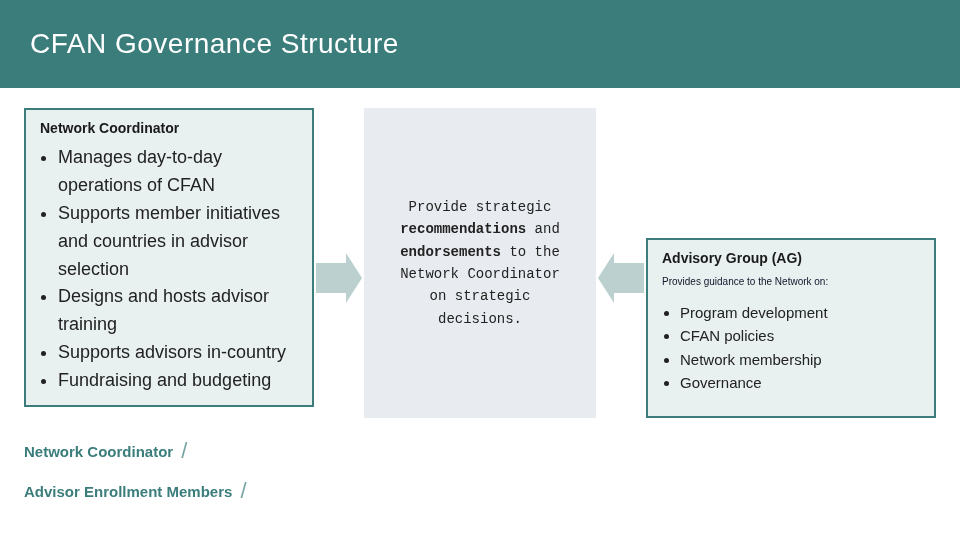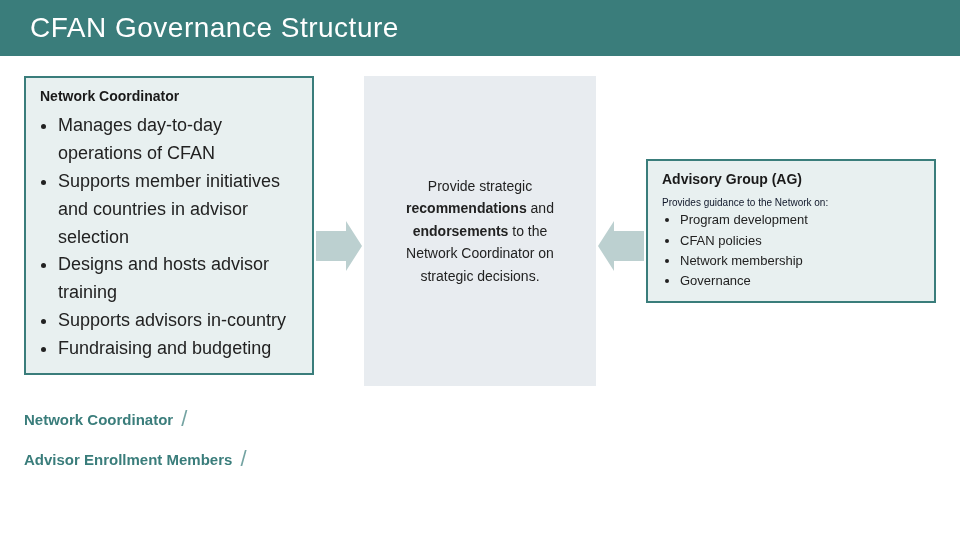--- a/index.html
+++ b/index.html
@@ -7,21 +7,21 @@
       width: 960px;
       height: 540px;
       font-family: 'Segoe UI', Arial, sans-serif;
       background: #fff;
       overflow: hidden;
     }
 
     .header {
       background: #3a7d7b;
       color: #fff;
-      padding: 12px 30px;
+      padding: 28px 30px;
       font-size: 28px;
       font-weight: 400;
       letter-spacing: 0.5px;
     }
 
     .main-content {
       display: flex;
       flex-direction: row;
       padding: 20px 24px 10px 24px;
       gap: 0;
@@ -74,28 +74,29 @@
       flex: 1;
       width: 100%;
       display: flex;
       align-items: center;
       justify-content: center;
       text-align: center;
       font-size: 14px;
       color: #222;
       padding: 20px 30px;
       line-height: 1.6;
+      font-family: Liberation Mono, monospace;
     }
 
     
     .right-col {
       width: 290px;
       display: flex;
       flex-direction: column;
-      justify-content: center;
+      justify-content: flex-end;
     }
 
     .advisory-box {
       background: #e8f0f0;
       border: 2px solid #3a7d7b;
       padding: 10px 14px;
     }
 
     .advisory-box .box-title {
       font-weight: bold;
@@ -106,24 +107,24 @@
 
     .advisory-box .ag-text {
       font-size: 10px;
       color: #0f172a;
       line-height: 1.55;
     }
 
     .advisory-box ul {
       list-style: disc;
       padding-left: 18px;
-      font-size: 13px;
+      font-size: 15px;
       color: #222;
       line-height: 1.55;
-      margin: 0 0;
+      margin: 12px 0;
     }
 
     
     .bottom-section {
       display: flex;
       flex-direction: row;
       padding: 0 24px;
       margin-top: 10px;
     }
 

